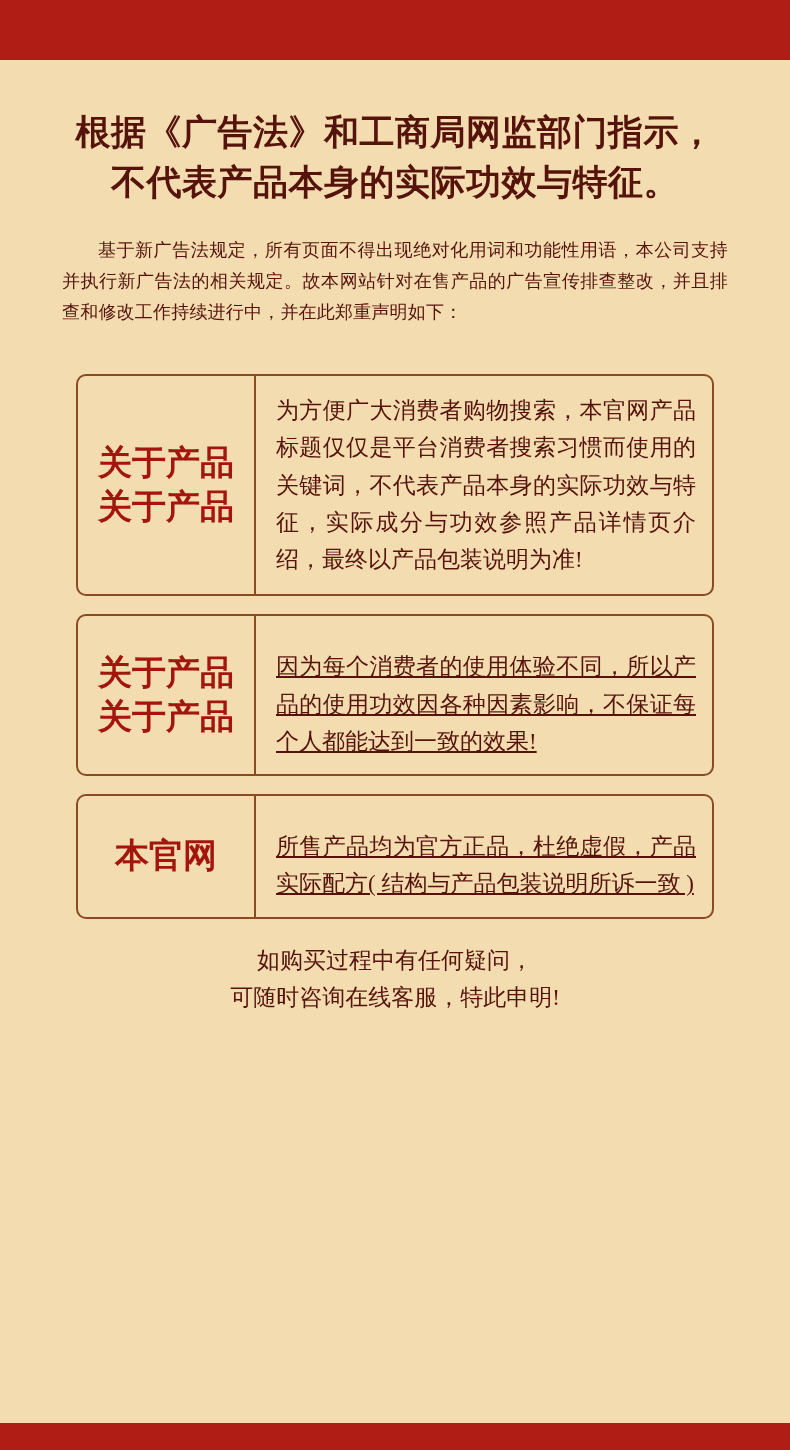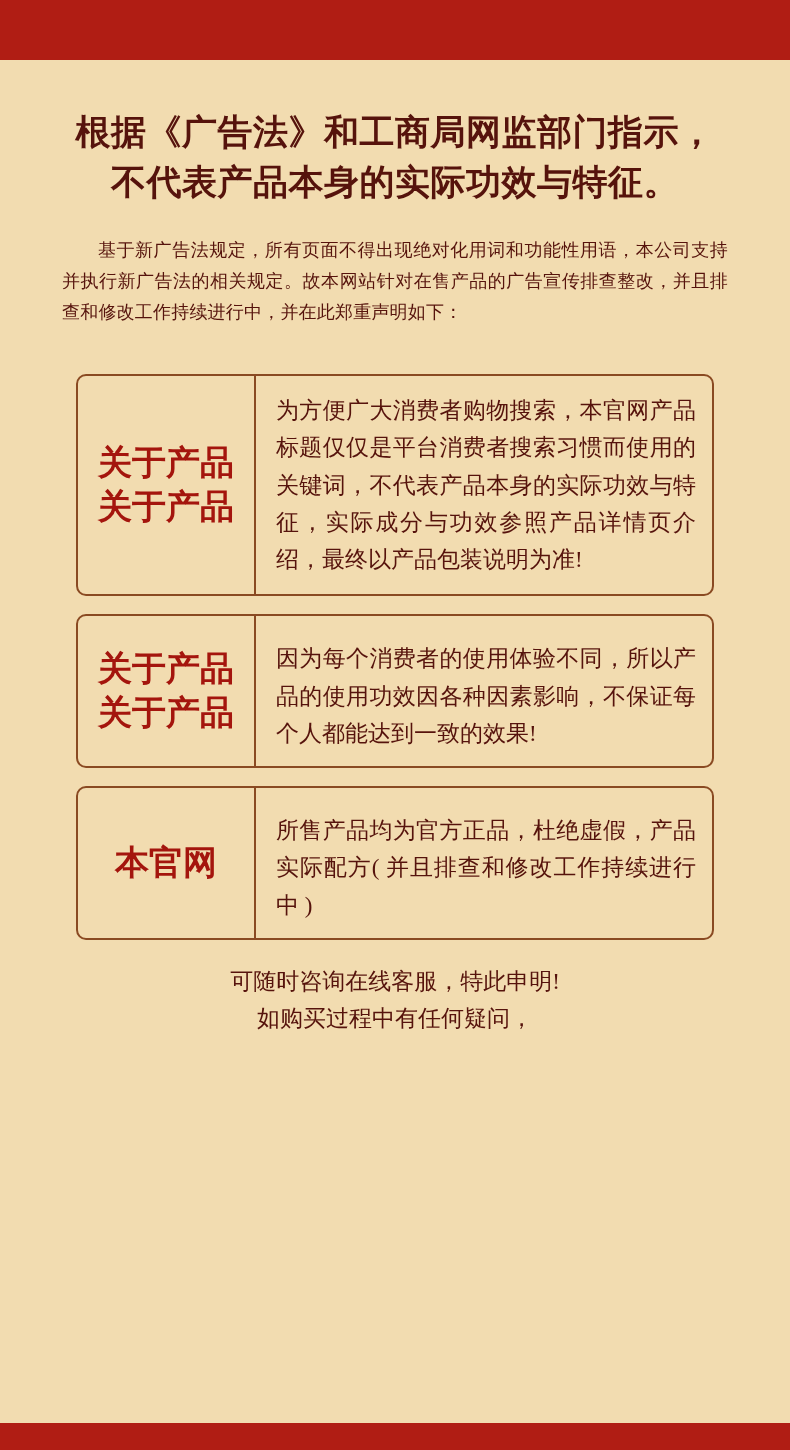--- a/index.html
+++ b/index.html
@@ -112,22 +112,23 @@
     font-size: 23px;
     line-height: 1.62;
     padding: 16px 16px 16px 20px;
     text-align: justify;
     text-justify: inter-ideograph;
     box-sizing: border-box;
     display: flex;
     align-items: center;
   }
   .card-2 .card-text, .card-3 .card-text {
-    padding-top: 24px;
+    padding-top: 32px;
     padding-bottom: 14px;
+    text-decoration: underline;
   }
   .footer {
     margin-top: 24px;
     text-align: center;
     color: #56130c;
     font-size: 23px;
     line-height: 1.6;
   }
   .footer div { white-space: nowrap; }
 </style>
@@ -164,27 +165,27 @@
           <span>关于产品</span>
           <span>关于产品</span>
         </div>
         <div class="card-text">因为每个消费者的使用体验不同，所以产品的使用功效因各种因素影响，不保证每个人都能达到一致的效果!</div>
       </div>
 
       <div class="card card-3">
         <div class="card-label">
           <span>本官网</span>
         </div>
-        <div class="card-text">所售产品均为官方正品，杜绝虚假，产品实际配方( 并且排查和修改工作持续进行中 )</div>
+        <div class="card-text">所售产品均为官方正品，杜绝虚假，产品实际配方( 结构与产品包装说明所诉一致 )</div>
       </div>
 
     </div>
 
     <div class="footer">
+      <div>如购买过程中有任何疑问，</div>
       <div>可随时咨询在线客服，特此申明!</div>
-      <div>如购买过程中有任何疑问，</div>
     </div>
 
   </div>
 
   <div class="bottom-band"></div>
 
 </div>
 
 </body></html>

